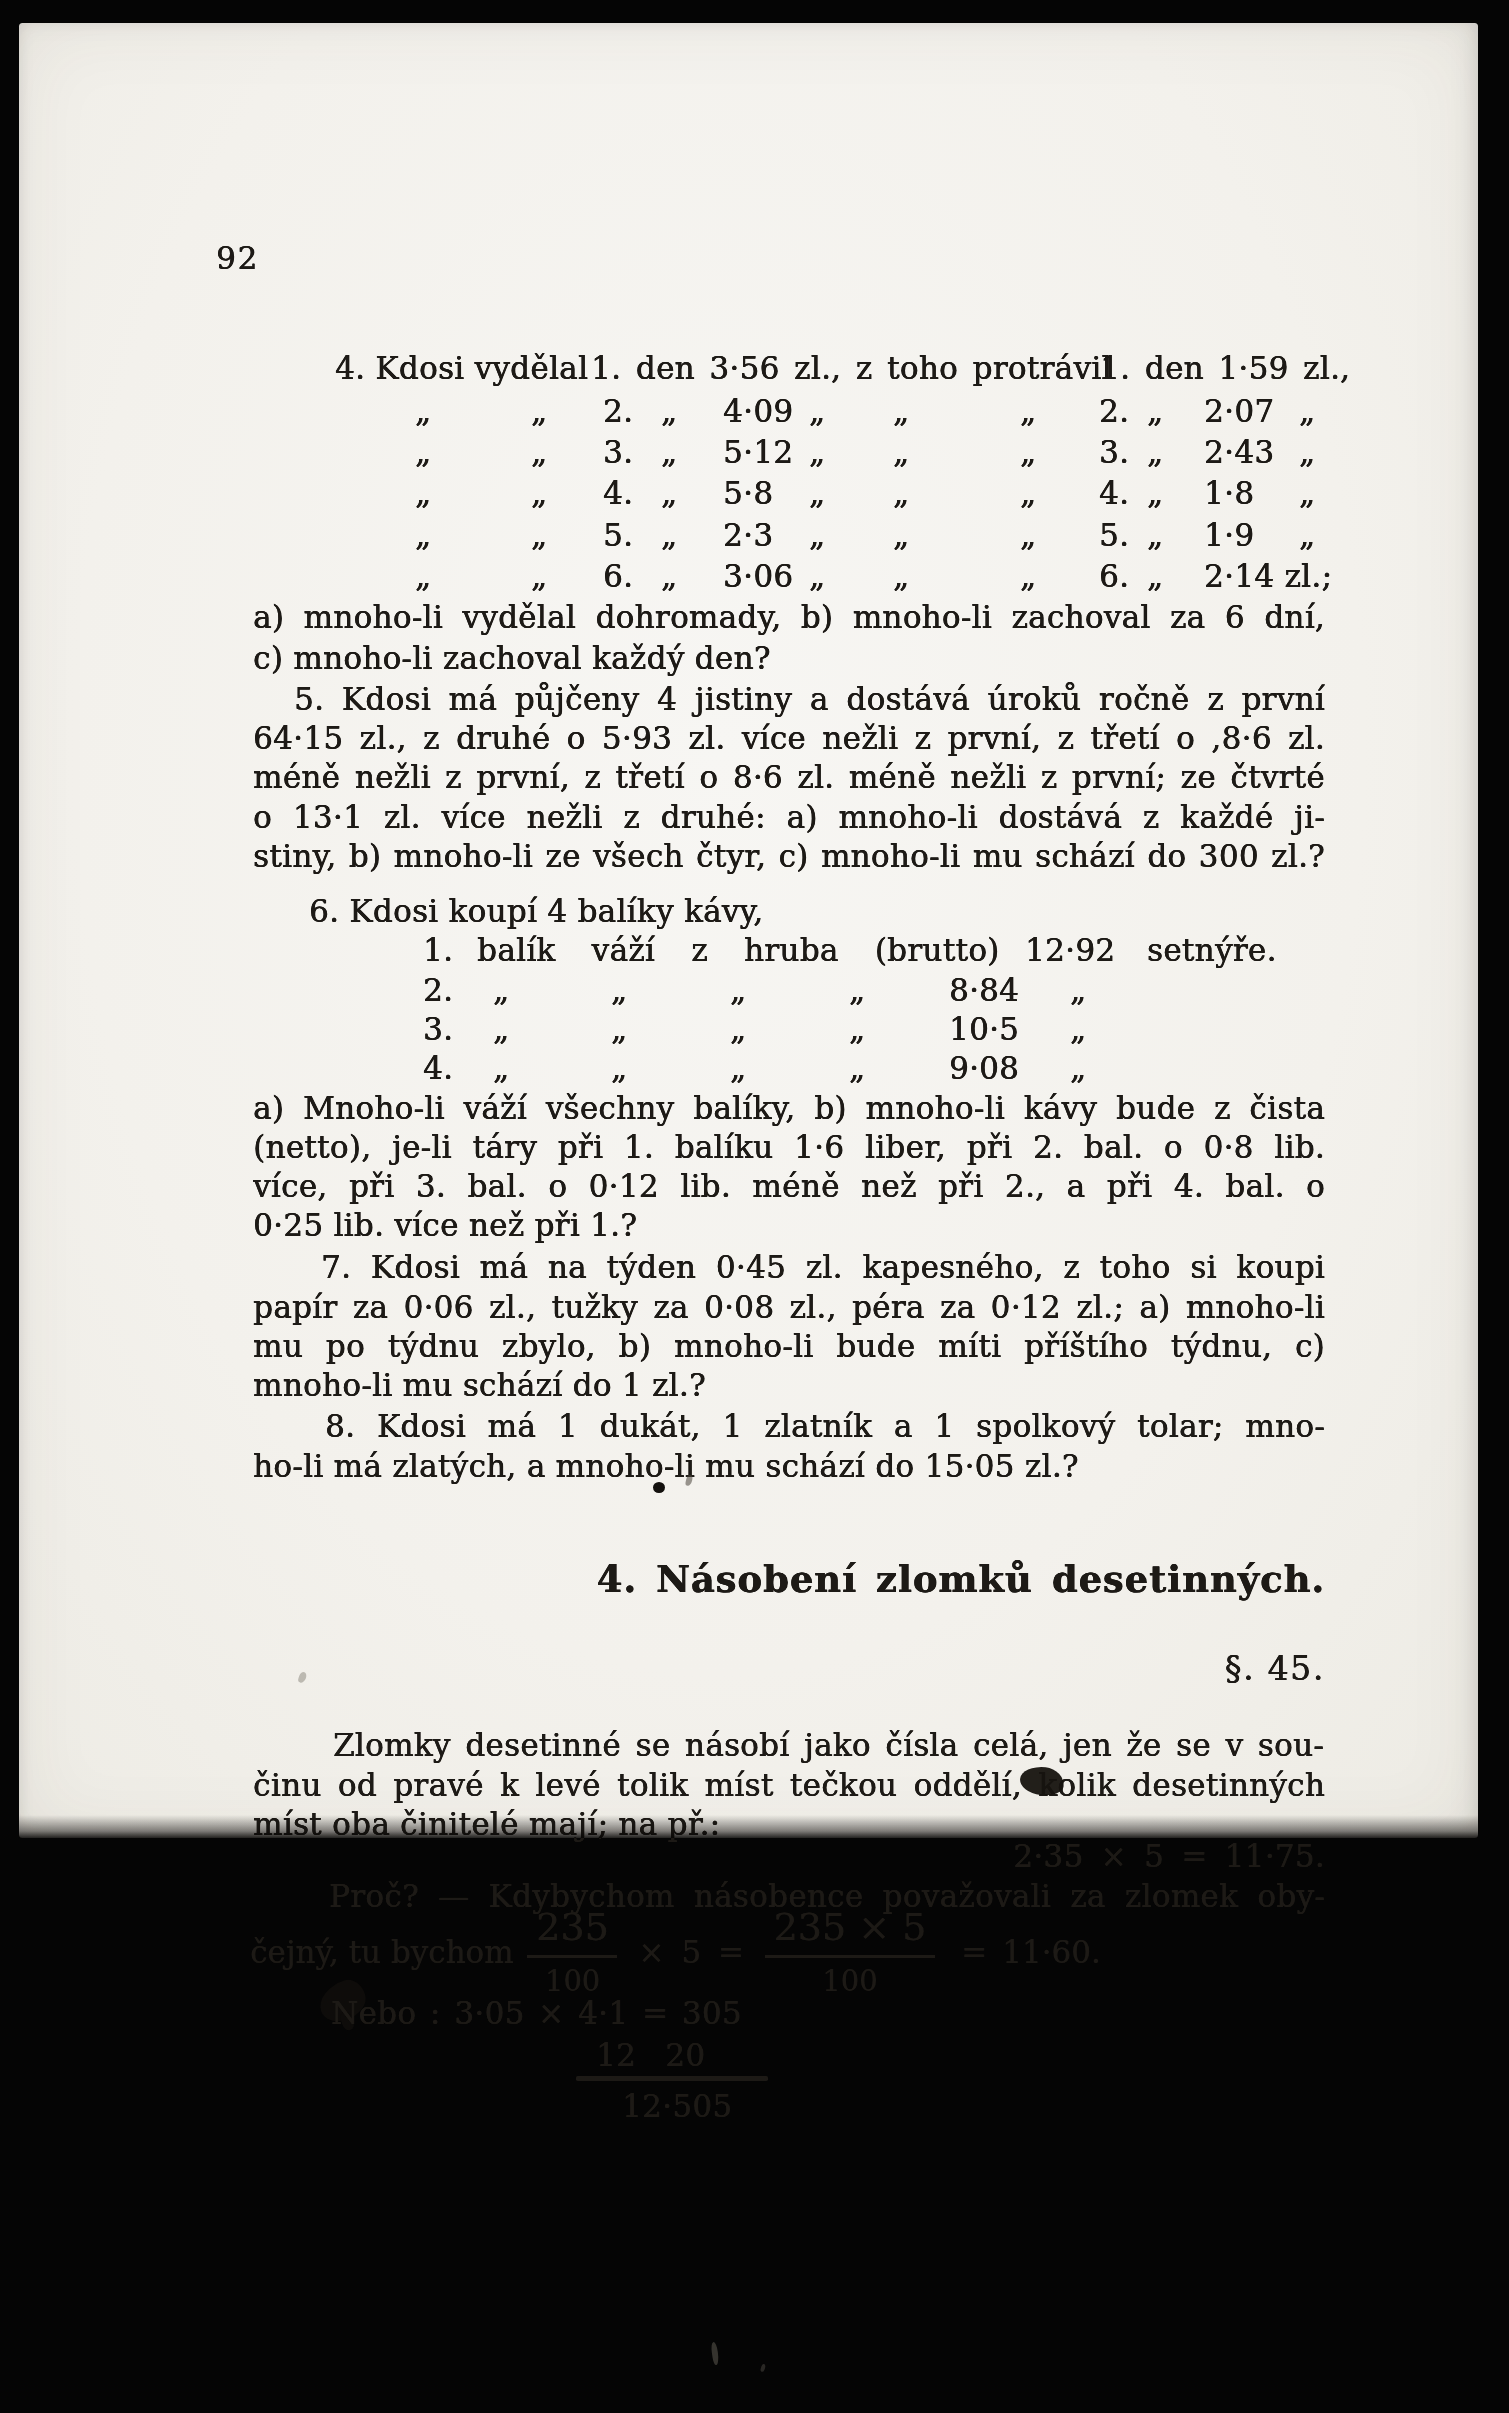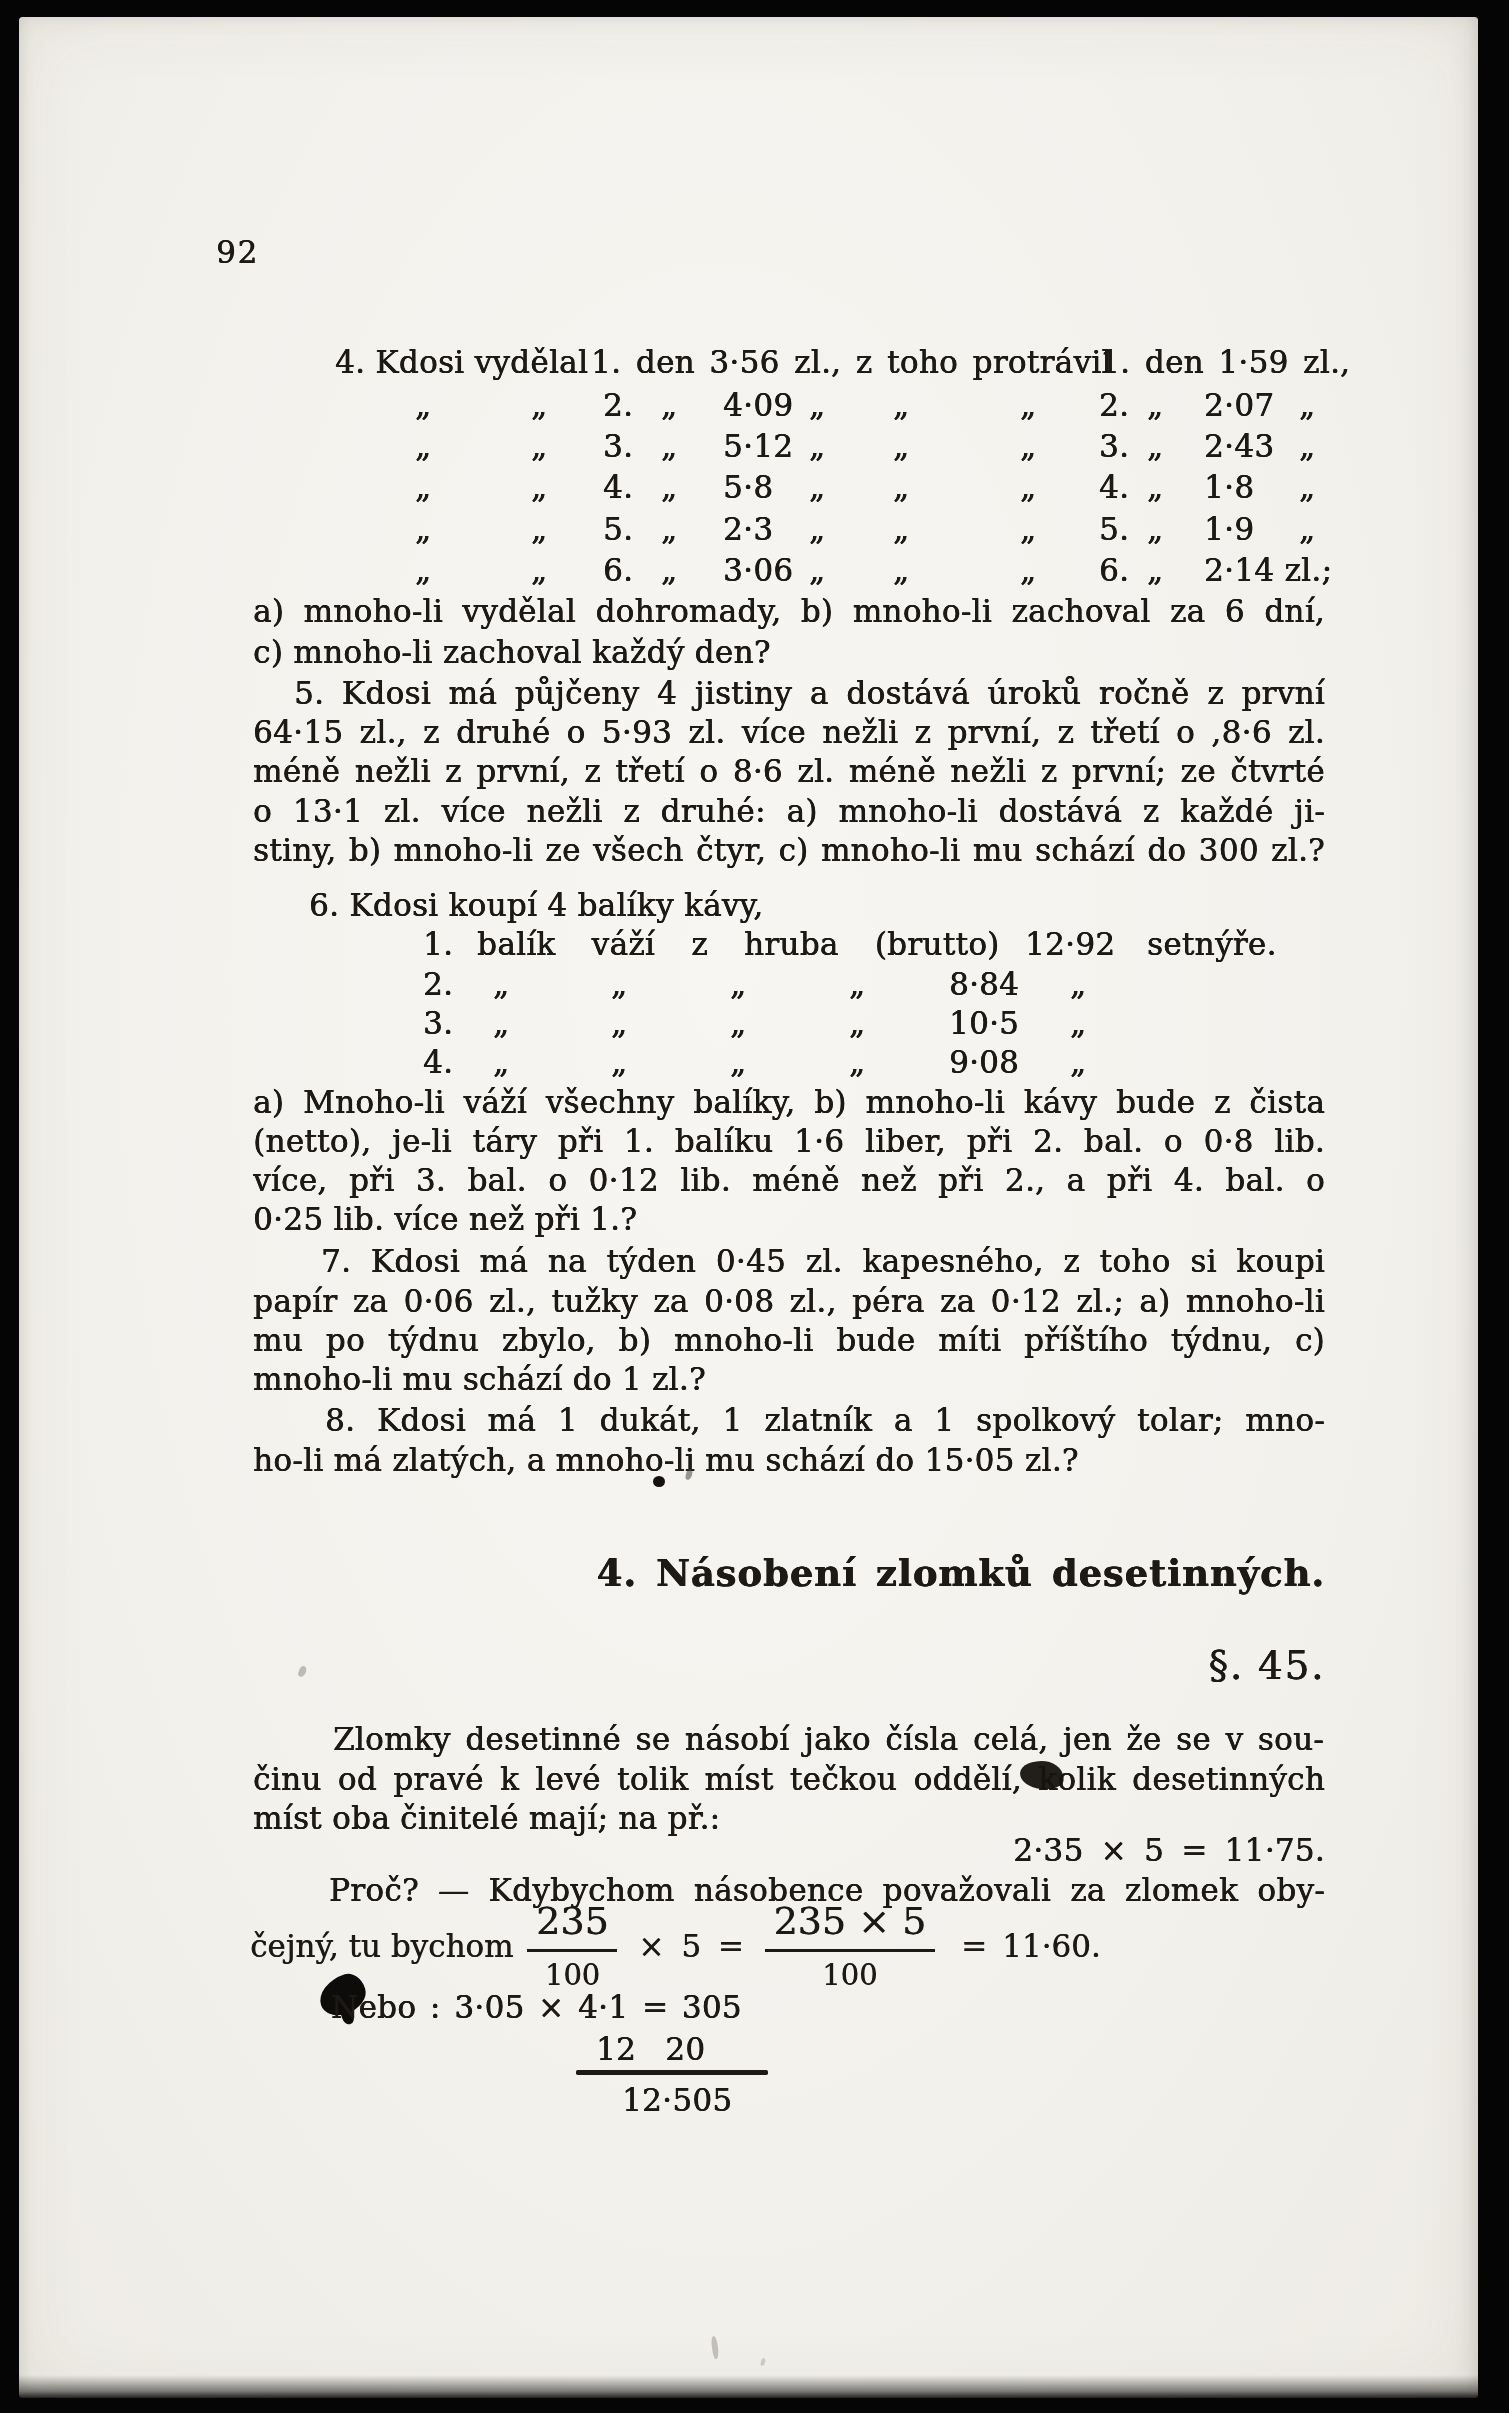--- a/index.html
+++ b/index.html
@@ -1,33 +1,33 @@
 <!DOCTYPE html>
 <html style="font-size:14px"><head>
 <meta charset="utf-8">
 <style>
   html,body{margin:0;padding:0;background:#000;}
   .canvas{position:relative;width:1509px;height:2413px;background:#050505;overflow:hidden;
           font-family:"DejaVu Serif","Liberation Serif",serif;}
-  .page{position:absolute;left:19px;top:17px;width:1459px;height:2381px;
+  .page{position:absolute;left:19px;top:23px;width:1459px;height:1815px;
         background:radial-gradient(ellipse at 48% 40%, #f7f6f3 0%, #f3f1ec 60%, #edebe4 100%);
         border-radius:3.5px;
         box-shadow:inset 0 0 79px rgba(70,62,48,.07), inset -8.7px 0 26px rgba(0,0,0,.05), inset 0 -5.2px 15.7px rgba(0,0,0,.10);
         color:#1d1a16;}
   .page::after{content:"";position:absolute;left:0;right:0;bottom:0;height:23px;
         background:linear-gradient(to bottom, rgba(10,8,6,0) 0%, rgba(10,8,6,.45) 70%, rgba(5,4,3,.85) 100%);}
   
   .ln{position:absolute;white-space:nowrap;font-size:31px;line-height:1.2;letter-spacing:0.3px;
       text-shadow:0.5px 0 0 currentColor, 0 0.3px 0 currentColor;}
   .j{white-space:normal;text-align:justify;text-align-last:justify;overflow:hidden;height:44px;}
   .ctr{white-space:normal;text-align:right;}
   .seg{position:absolute;top:0;white-space:nowrap;}
   .pageno{font-size:31px;letter-spacing:1.7px;}
   .heading{font-size:37px;font-weight:bold;letter-spacing:0.9px;word-spacing:5.2px;}
-  .parmark{font-size:39px;letter-spacing:1.7px;}
+  .parmark{font-size:33px;letter-spacing:1.7px;}
   .formula{word-spacing:7px;}
   
   .p4row{height:40px;}
   .pc1{left:162px}.pc2{left:278px}.pc3{left:350px}.pc4{left:408px}.pc5{left:470px}
   .pc6{left:556px}.pc7{left:640px}.pc8{left:767px}.pc9{left:846px}.pc10{left:894px}
   .pc11{left:951px}.pc12{left:1046px}
   
   .qn{left:170px}.qd1{left:240px}.qd2{left:358px}.qd3{left:477px}.qd4{left:596px}
   .qv{left:661px;width:140px;text-align:center}.qt{left:817px}
   .q1text{left:224px;word-spacing:26px}.q1val{left:772px}.q1unit{left:894px}

